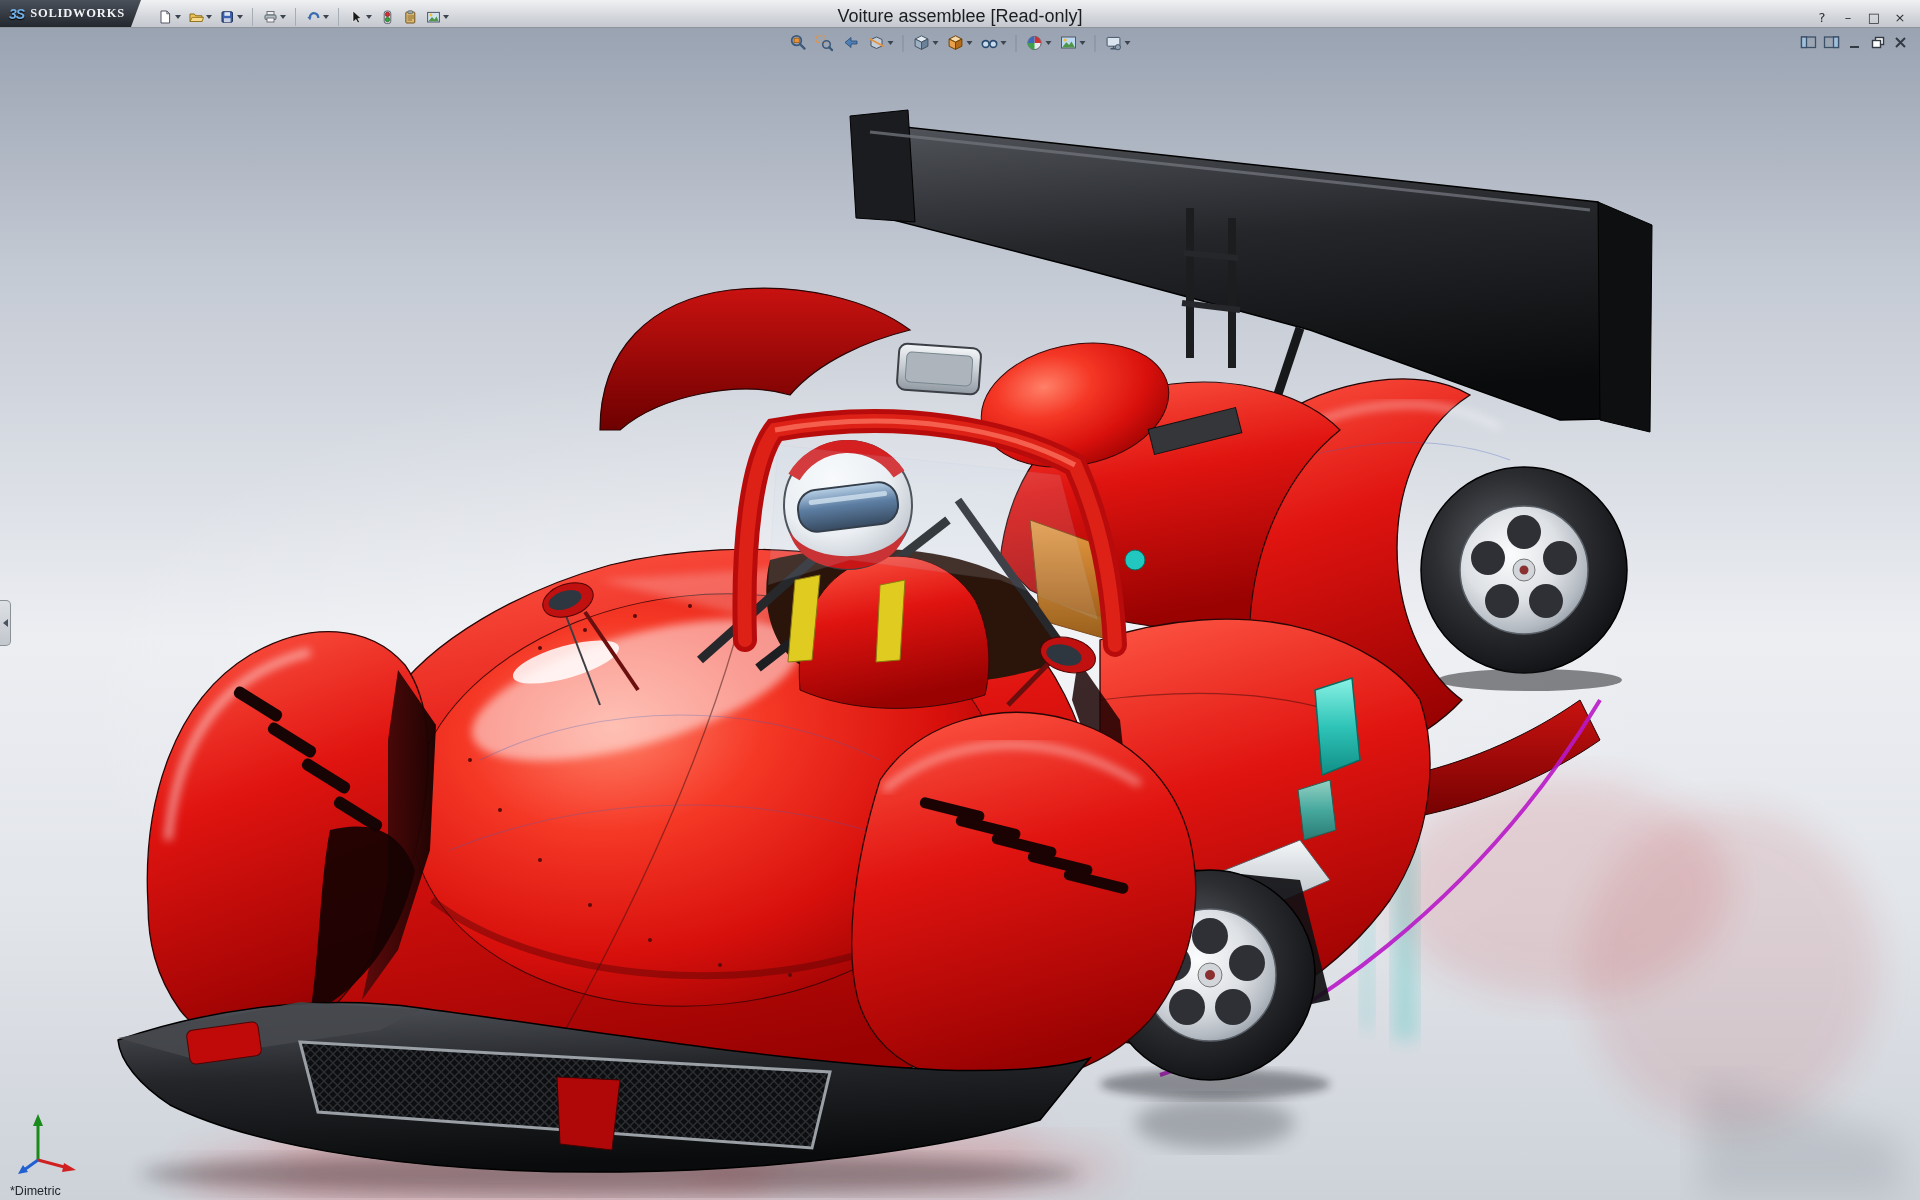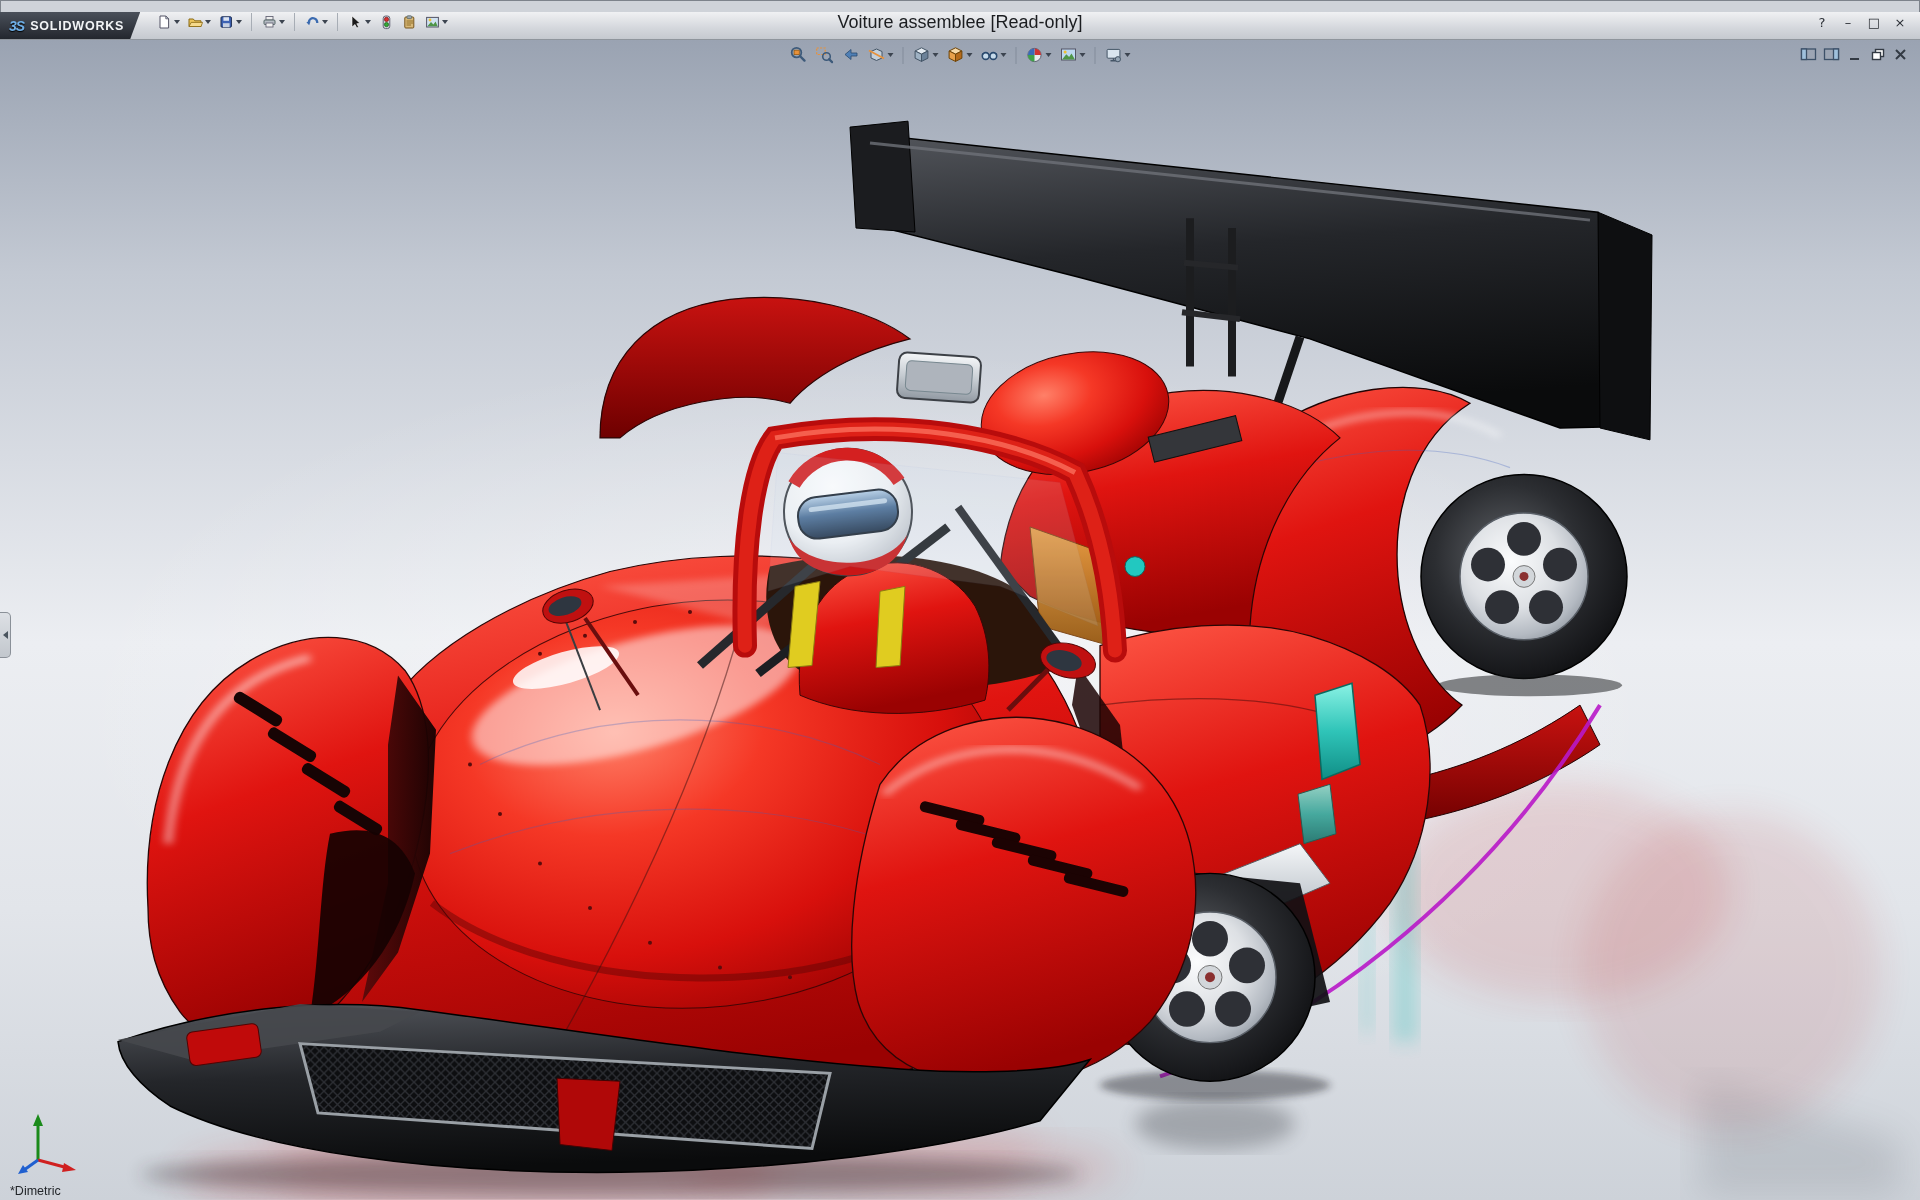--- a/index.html
+++ b/index.html
@@ -2,29 +2,29 @@
 <html style="--bg-top: #9aa3b2; --bg-upper: #c3c9d3; --bg-mid: #eceef2; --bg-low: #e2e5ea; --bg-bottom: #cdd2d9; --car-red: #e01410; --car-red-dark: #8e0000; --car-highlight: #ff6a58; --wing-black: #131417; --tire: #222428; --rim-silver: #c9ced4; --glass-teal: #2fc4b8; --trim-magenta: #b818c8; --cockpit-amber: #c87828; --harness-yellow: #e0cc20; --logo-bg: #23272e;"><head>
 <meta charset="utf-8">
 <style>
   * { margin:0; padding:0; box-sizing:border-box; }
   html,body { width:1920px; height:1200px; overflow:hidden;
     font-family:"Liberation Sans", sans-serif; }
   .app { width:1920px; height:1200px; display:flex; flex-direction:column;
     box-shadow: inset 0 0 0 1px #7d838b; background:#cfd3d9; }
 
   
-  .titlebar { height:28px; flex:0 0 28px; position:relative; display:flex; align-items:flex-start;
+  .titlebar { height:28px; flex:0 0 28px; position:relative; display:flex; align-items:flex-end;
     background:linear-gradient(180deg,#f0f1f3,#d4d7dc 60%,#c5c9cf);
-    border-bottom:1px solid #8f959c;margin-top:12px; }
+    border-bottom:1px solid #8f959c; }
   .logo { height:100%; display:flex; align-items:center; gap:6px; padding:0 16px 0 9px;
     background:linear-gradient(180deg,#4a505a,var(--logo-bg,#23272e));
     clip-path:polygon(0 0,100% 0,calc(100% - 10px) 100%,0 100%); }
   .logo-mark { font-style:italic; font-weight:900; font-size:14px; color:#6fb0e8;
     text-shadow:0 1px 1px #000; letter-spacing:-1px; }
-  .logo-text { font-weight:bold; font-size:12.5px; color:#f2f4f6; letter-spacing:.8px; }
+  .logo-text { font-weight:bold; font-size:12.5px; color:#f2f4f6; letter-spacing:.8px;font-family:Liberation Serif, serif; }
   .tb-icons { display:flex; align-items:center; gap:3px; padding-left:14px; }
   .tb-btn { display:flex; align-items:center; background:transparent; border:0; padding:2px 2px; }
   .tb-sep { width:1px; height:18px; background:#a7adb5; margin:0 4px; }
   .caret { width:0; height:0; border-left:3.5px solid transparent; border-right:3.5px solid transparent;
     border-top:4px solid #3c4450; display:inline-block; margin-left:2px; }
   .title { position:absolute; left:50%; transform:translateX(-50%); font-size:18px; color:#1b1d20; white-space:nowrap; }
   .win-controls { margin-left:auto; display:flex; align-items:center; gap:2px; padding-right:8px; }
   .win-btn { width:24px; height:20px; border:0; background:transparent; font-size:13px; color:#2c3036;
     display:flex; align-items:center; justify-content:center; font-family:"DejaVu Sans",sans-serif; }
 

